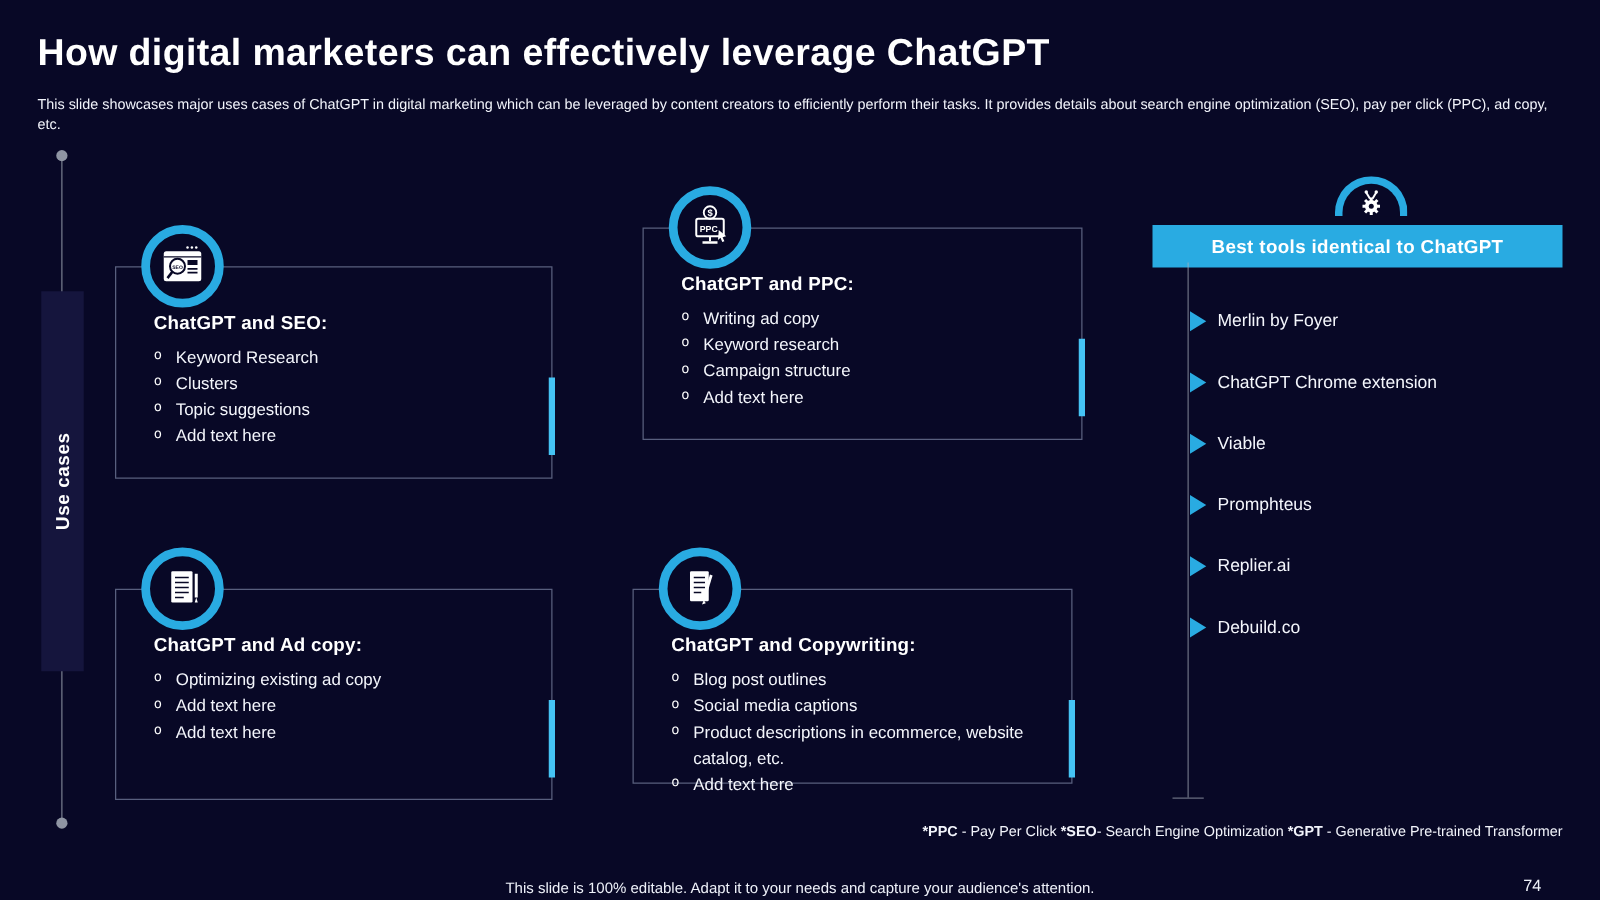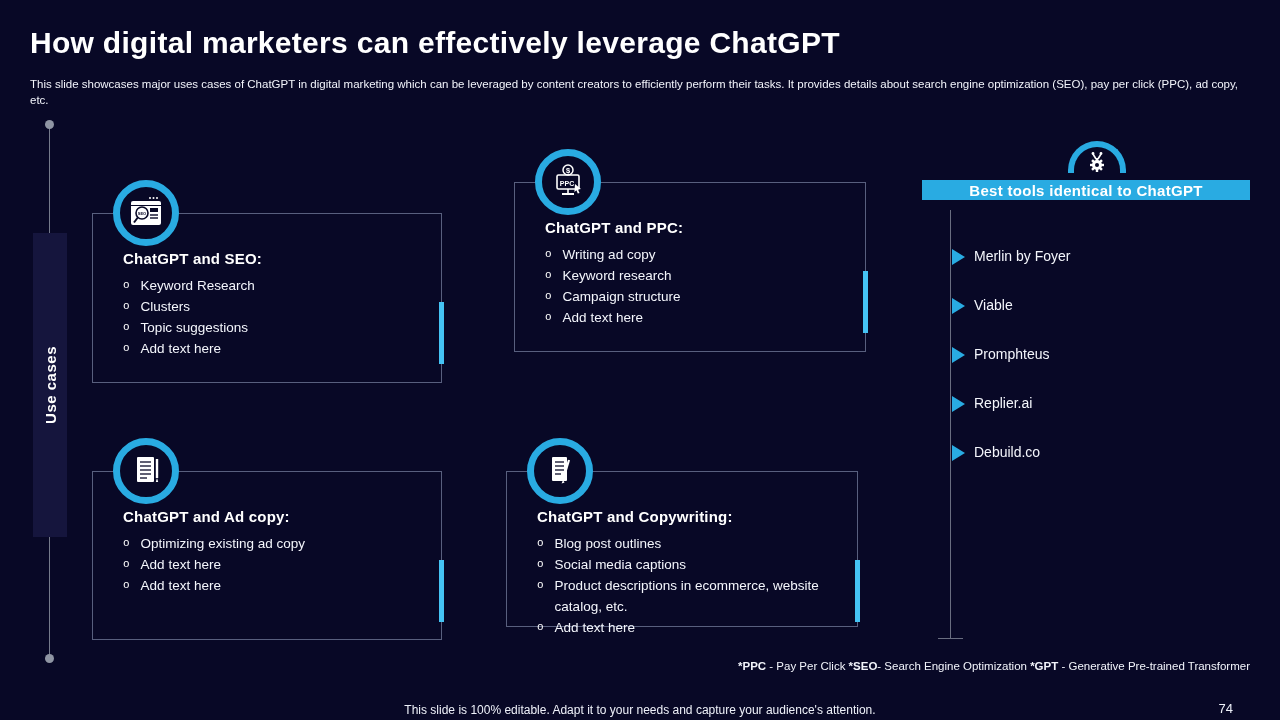--- a/index.html
+++ b/index.html
@@ -75,21 +75,21 @@
 
   
   .dome {
     left:1068px; top:141px; width:58px; height:32px;
     border:6px solid #29abe2; border-bottom:none;
     border-radius:32px 32px 0 0;
     background:#080826;
     display:flex; align-items:flex-end; justify-content:center;
   }
   .tools-banner {
-    left:922px; top:180px; width:328px; height:20px;
+    left:922px; top:180px; width:328px; height:34px;
     background:#29abe2;
     display:flex; align-items:center; justify-content:center;
     font-size:15px; font-weight:bold; color:#ffffff; letter-spacing:.3px;
   }
   .tools-vline { left:950px; top:210px; width:1px; height:428px; background:#aab0bd; opacity:.6; }
   .tools-vline-cap { left:938px; top:638px; width:25px; height:1px; background:#aab0bd; opacity:.6; }
   .tools-list { left:952px; top:232px; width:300px; }
   .tool-row { height:49px; display:flex; align-items:center; }
   .tool-arrow {
     width:0; height:0; flex:0 0 auto;
@@ -291,20 +291,24 @@
 <div class="abs tools-vline"></div>
 <div class="abs tools-vline-cap"></div>
 
 <div class="abs tools-list">
   <div class="tool-row">
       <span class="tool-arrow"></span>
       <span class="tool-label">Merlin by Foyer</span>
     </div>
   <div class="tool-row">
       <span class="tool-arrow"></span>
+      <span class="tool-label">ChatGPT Chrome extension</span>
+    </div>
+  <div class="tool-row">
+      <span class="tool-arrow"></span>
       <span class="tool-label">Viable</span>
     </div>
   <div class="tool-row">
       <span class="tool-arrow"></span>
       <span class="tool-label">Promphteus</span>
     </div>
   <div class="tool-row">
       <span class="tool-arrow"></span>
       <span class="tool-label">Replier.ai</span>
     </div>

